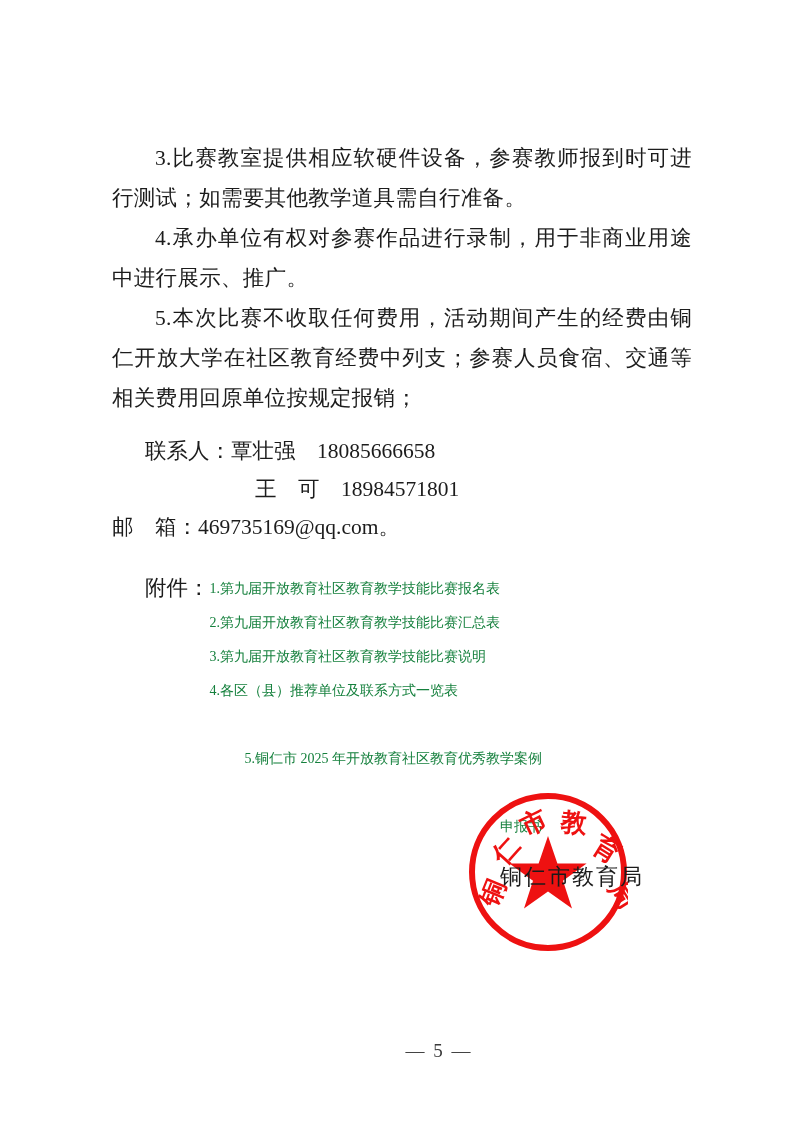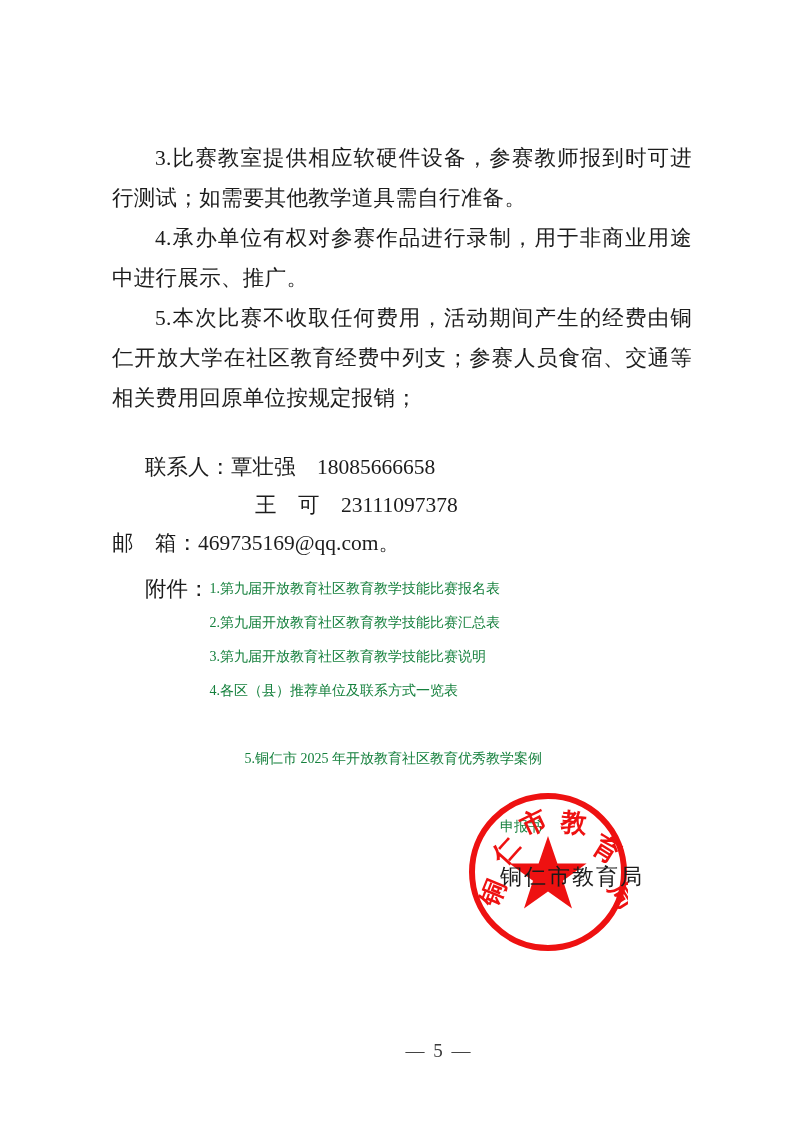--- a/index.html
+++ b/index.html
@@ -49,40 +49,41 @@
     top: 432px;
     width: 580px;
   }
   .contact-line {
     font-size: 21.5px;
     line-height: 38px;
     margin: 0;
     white-space: pre;
     color: #1c1c1c;
   }
-  .contact-line.indent1 { padding-left: 33px; margin-top: 16px; }
+  .contact-line.indent1 { padding-left: 33px; }
   .contact-line.indent2 { padding-left: 143px; }
 
   
   .attach-block {
     position: absolute;
     left: 112px;
     top: 572px;
     width: 600px;
   }
   .attach-head-row {
     display: flex;
     align-items: flex-start;
   }
   .attach-label {
     font-size: 21.5px;
     line-height: 34px;
     white-space: pre;
     padding-left: 33px;
     color: #1c1c1c;
+    font-family: Liberation Mono, monospace;
   }
   .attach-list {
     margin: 0;
     padding: 0;
     list-style: none;
   }
   .attach-item {
     font-size: 14px;
     line-height: 34px;
     white-space: pre-wrap;
@@ -158,21 +159,21 @@
 <div class="page">
 
   <div class="body-block">
     <p class="para">3.比赛教室提供相应软硬件设备，参赛教师报到时可进行测试；如需要其他教学道具需自行准备。</p>
     <p class="para">4.承办单位有权对参赛作品进行录制，用于非商业用途中进行展示、推广。</p>
     <p class="para">5.本次比赛不收取任何费用，活动期间产生的经费由铜仁开放大学在社区教育经费中列支；参赛人员食宿、交通等相关费用回原单位按规定报销；</p>
   </div>
 
   <div class="contact-block">
     <div class="contact-line indent1">联系人：覃壮强　18085666658</div>
-    <div class="contact-line indent2">王　可　23111097378</div>
+    <div class="contact-line indent2">王　可　18984571801</div>
     <div class="contact-line">邮　箱：469735169@qq.com。</div>
   </div>
 
   <div class="attach-block">
     <div class="attach-head-row">
       <div class="attach-label">附件：</div>
       <ul class="attach-list">
         <li class="attach-item">1.第九届开放教育社区教育教学技能比赛报名表</li>
         <li class="attach-item">2.第九届开放教育社区教育教学技能比赛汇总表</li>
         <li class="attach-item">3.第九届开放教育社区教育教学技能比赛说明</li>

